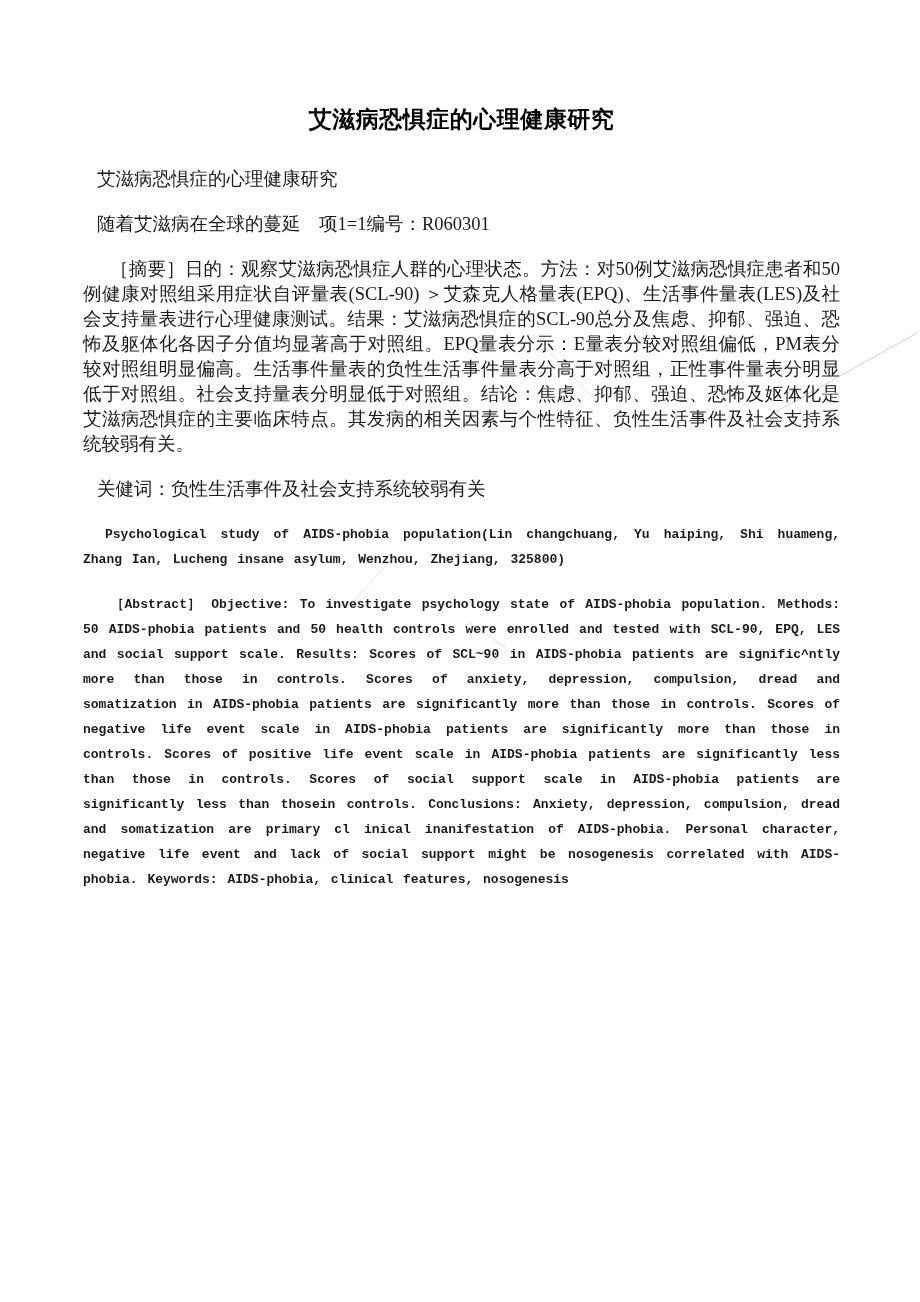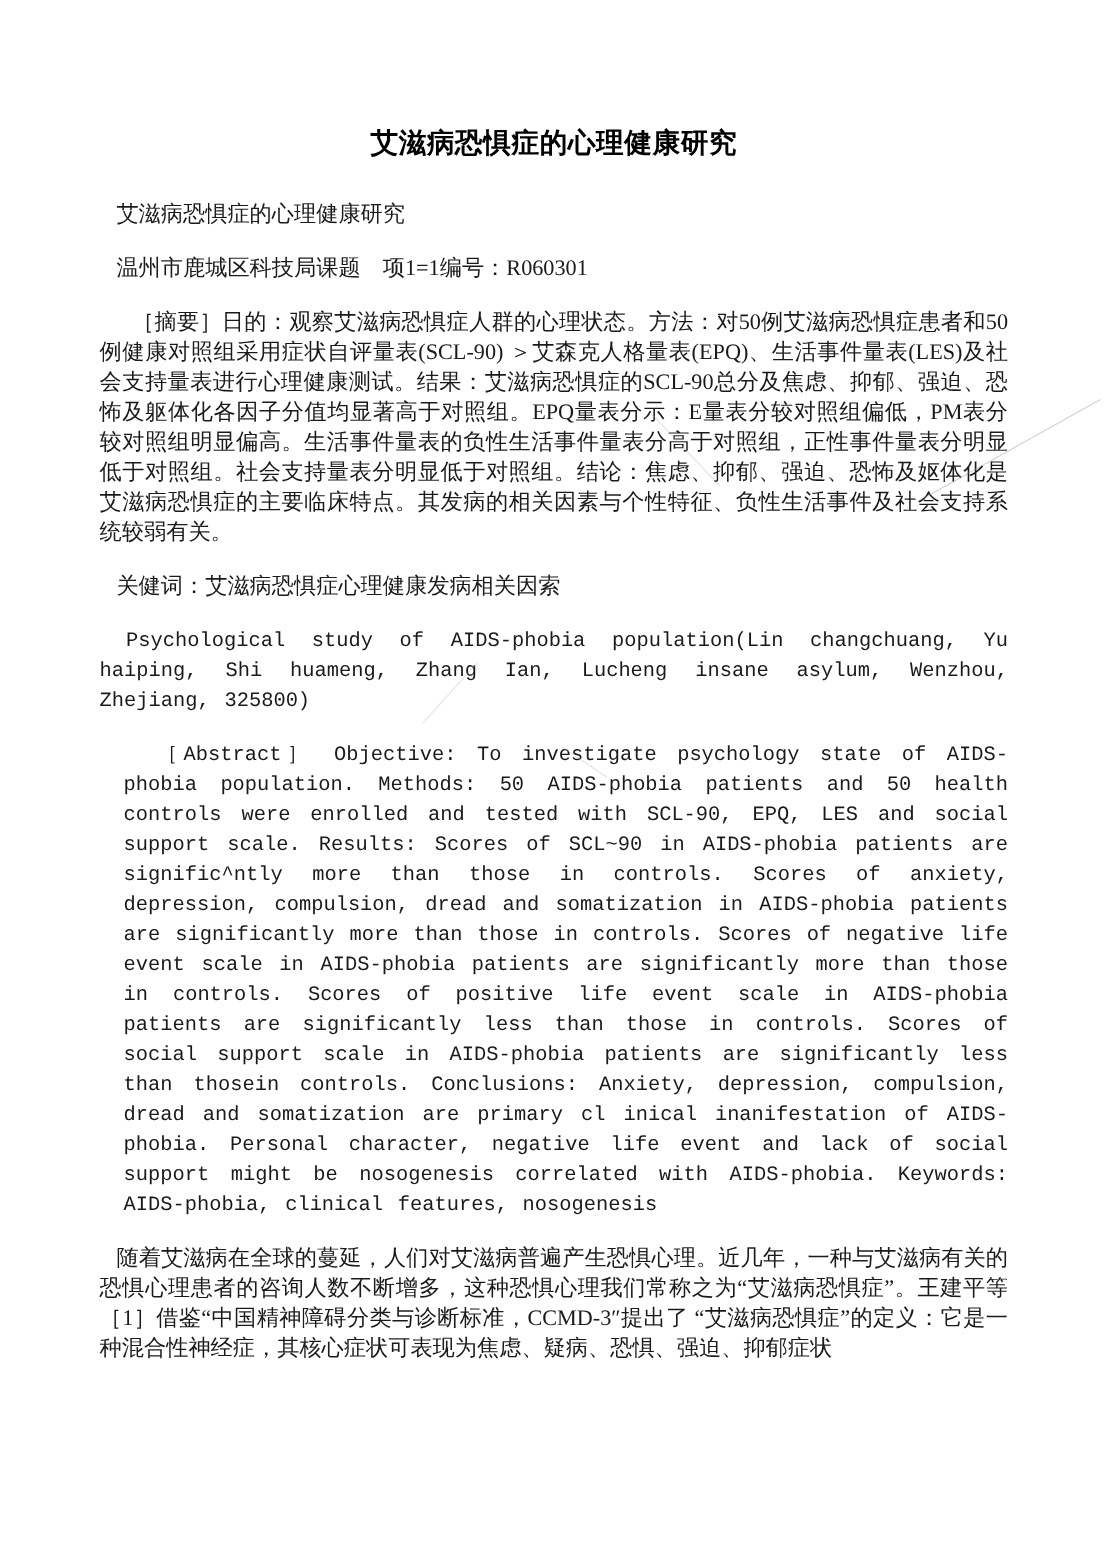--- a/index.html
+++ b/index.html
@@ -33,28 +33,29 @@
     font-size: 18.5px;
     line-height: 25px;
     text-align: justify;
     white-space: pre-wrap;
     word-break: break-all;
   }
   .indent-1 { text-indent: 14px; }
   .indent-abs { text-indent: 27px; }
   .para.en {
     font-family: "Liberation Mono", "DejaVu Sans Mono", monospace;
-    font-size: 17px;
+    font-size: 13px;
     line-height: 25px;
     word-spacing: 2px;
     word-break: normal;
     overflow-wrap: break-word;
+    font-weight: bold;
   }
   .en.indent-t { text-indent: 22px; }
-  .en.indent-a { text-indent: 28px; margin-left: 20px; }
+  .en.indent-a { text-indent: 28px; }
   .artifacts {
     position: absolute;
     top: 0;
     left: 0;
     width: 920px;
     height: 1302px;
     pointer-events: none;
   }
 </style>
 </head>
@@ -69,25 +70,24 @@
     <path d="M468 622 L506 648" stroke="#b5b5b5" stroke-width="1" opacity="0.35" fill="none"></path>
   </svg>
 
   <h1 class="doc-title">艾滋病恐惧症的心理健康研究</h1>
 
   <p class="para indent-1">艾滋病恐惧症的心理健康研究</p>
 
 
 
 
-  <p class="para indent-1">温州市鹿城区科技局课题　项1=1编号：R060301</p>
+  <p class="para indent-1">随着艾滋病在全球的蔓延　项1=1编号：R060301</p>
 
   <p class="para indent-abs">［摘要］日的：观察艾滋病恐惧症人群的心理状态。方法：对50例艾滋病恐惧症患者和50例健康对照组采用症状自评量表(SCL-90) ＞艾森克人格量表(EPQ)、生活事件量表(LES)及社会支持量表进行心理健康测试。结果：艾滋病恐惧症的SCL-90总分及焦虑、抑郁、强迫、恐怖及躯体化各因子分值均显著高于对照组。EPQ量表分示：E量表分较对照组偏低，PM表分较对照组明显偏高。生活事件量表的负性生活事件量表分高于对照组，正性事件量表分明显低于对照组。社会支持量表分明显低于对照组。结论：焦虑、抑郁、强迫、恐怖及妪体化是艾滋病恐惧症的主要临床特点。其发病的相关因素与个性特征、负性生活事件及社会支持系统较弱有关。</p>
 
-  <p class="para indent-1">关健词：艾滋病恐惧症心理健康发病相关因索</p>
+  <p class="para indent-1">关健词：负性生活事件及社会支持系统较弱有关</p>
 
   <p class="para en indent-t">Psychological study of AIDS-phobia population(Lin changchuang, Yu haiping, Shi huameng, Zhang Ian, Lucheng insane asylum, Wenzhou, Zhejiang, 325800)</p>
 
   <p class="para en indent-a">［Abstract］ Objective: To investigate psychology state of AIDS-phobia population. Methods: 50 AIDS-phobia patients and 50 health controls were enrolled and tested with SCL-90, EPQ, LES and social support scale. Results: Scores of SCL~90 in AIDS-phobia patients are signific^ntly more than those in controls. Scores of anxiety, depression, compulsion, dread and somatization in AIDS-phobia patients are significantly more than those in controls. Scores of negative life event scale in AIDS-phobia patients are significantly more than those in controls. Scores of positive life event scale in AIDS-phobia patients are significantly less than those in controls. Scores of social support scale in AIDS-phobia patients are significantly less than thosein controls. Conclusions: Anxiety, depression, compulsion, dread and somatization are primary cl inical inanifestation of AIDS-phobia. Personal character, negative life event and lack of social support might be nosogenesis correlated with AIDS-phobia. Keywords: AIDS-phobia, clinical features, nosogenesis</p>
 
-  <p class="para indent-1">随着艾滋病在全球的蔓延，人们对艾滋病普遍产生恐惧心理。近几年，一种与艾滋病有关的恐惧心理患者的咨询人数不断增多，这种恐惧心理我们常称之为“艾滋病恐惧症”。王建平等［1］借鉴“中国精神障碍分类与诊断标准，CCMD-3″提出了 “艾滋病恐惧症”的定义：它是一种混合性神经症，其核心症状可表现为焦虑、疑病、恐惧、强迫、抑郁症状</p>
 
 </div>
 
 </body></html>

